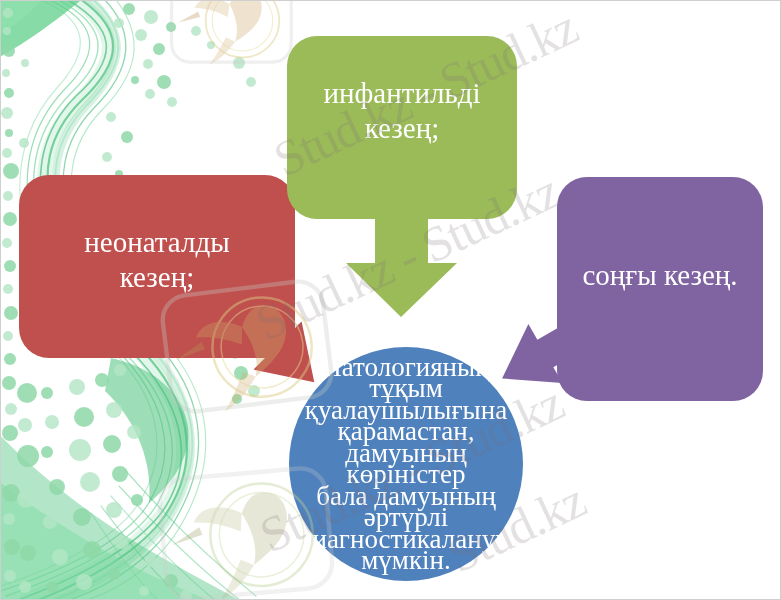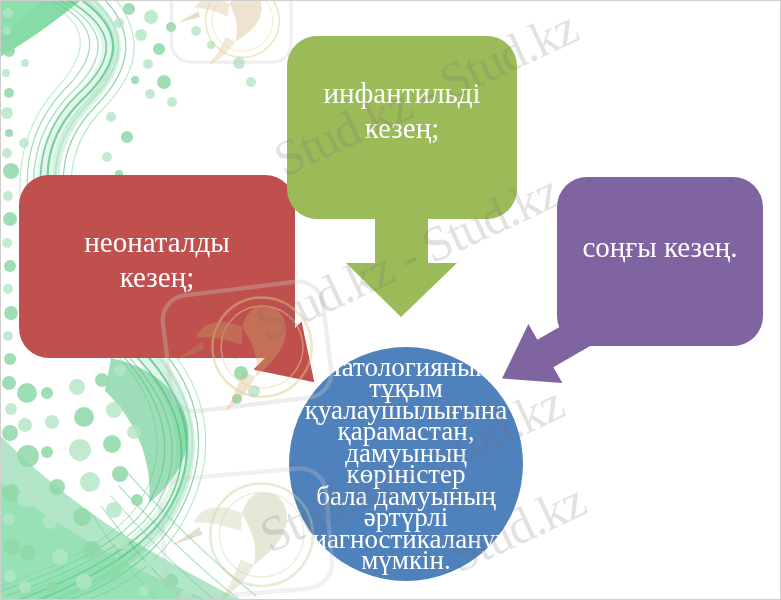--- a/index.html
+++ b/index.html
@@ -18,21 +18,21 @@
   #logo-svg{position:absolute;left:0;top:0;z-index:6;pointer-events:none;}
   .wm{position:absolute;z-index:7;white-space:nowrap;
     font-size:50px;letter-spacing:-1px;color:rgba(122,104,116,0.20);
     transform:rotate(-25deg);transform-origin:left center;pointer-events:none;}
   
   #box-neonatal{left:18px;top:174px;width:276px;height:183px;
     font-size:29px;line-height:35px;padding-bottom:14px;box-sizing:border-box;}
   #box-infantile{left:286px;top:35px;width:230px;height:183px;
     font-size:29px;line-height:35px;justify-content:flex-start;
     padding-top:40px;box-sizing:border-box;font-family:Liberation Serif, serif;}
-  #box-final{left:556px;top:176px;width:206px;height:169px;
+  #box-final{left:556px;top:176px;width:206px;height:224px;
     font-size:29px;line-height:35px;padding-bottom:28px;box-sizing:border-box;}
   #circle-center{left:288px;top:346px;width:234px;height:234px;border-radius:50%;
     font-size:27px;line-height:21.5px;}
   
   .wm-1{left:276px;top:132px;}
   .wm-2{left:258px;top:296px;}
   .wm-3{left:262px;top:508px;}
   .wm-4{left:450px;top:528px;}
 </style>
 </head>

